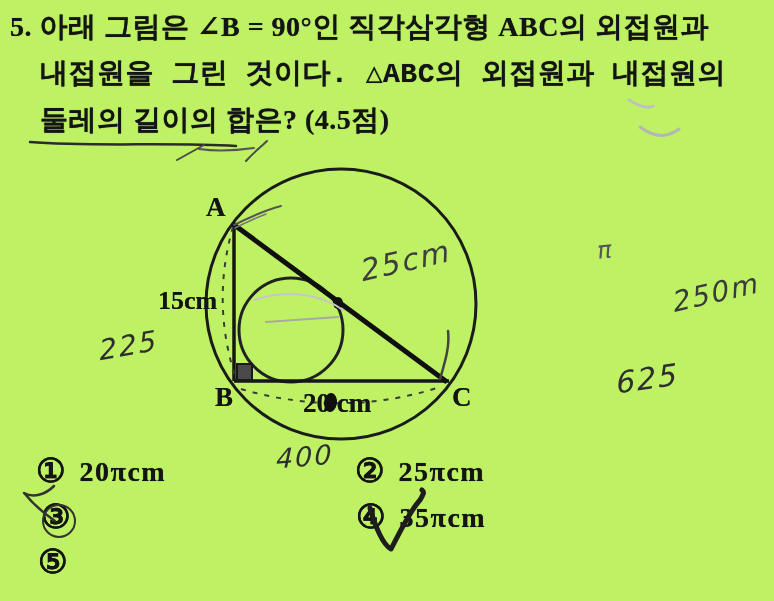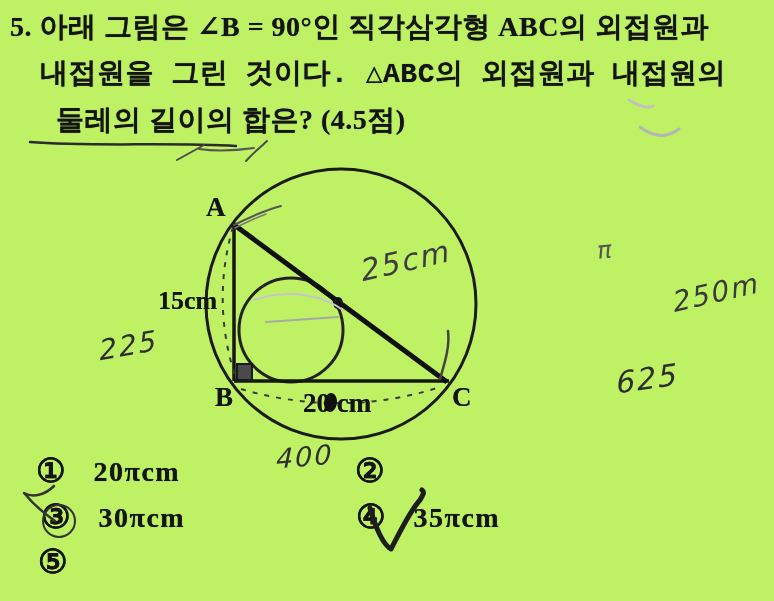--- a/index.html
+++ b/index.html
@@ -20,21 +20,21 @@
   .hand{
     font-family:"DejaVu Sans",sans-serif;
     color:#3a3a3a;font-style:italic;letter-spacing:2px;
   }
   .choice-row{position:absolute;display:flex;align-items:center;}
   .choice-num{
     font-weight:bold;font-size:33px;line-height:1;
     text-shadow:0 0 0.6px rgba(0,0,0,0.8);
   }
   .choice-label{
-    font-weight:bold;font-size:28px;letter-spacing:1.5px;margin-left:28px;
+    font-weight:bold;font-size:28px;letter-spacing:1.5px;margin-left:14px;
     text-shadow:0 0 0.7px rgba(0,0,0,0.75);
   }
   .ink-blob{
     position:absolute;background:#101010;border-radius:50%;
     transform:rotate(7deg);
   }
 </style>
 </head>
 <body>
 
@@ -54,45 +54,45 @@
 
     <ellipse cx="338" cy="303" rx="5" ry="6" fill="#101010"></ellipse>
 
     <path d="M 233 227 Q 211 303 236 379" fill="none" stroke="#3a3a3a" stroke-width="2" stroke-dasharray="5 7"></path>
 
     <path d="M 241 389 Q 341 418 437 388" fill="none" stroke="#3a3a3a" stroke-width="2" stroke-dasharray="5 7"></path>
   </svg>
 
   <div class="txt qline" style="left:10px;top:8px;">5. 아래 그림은 ∠B = 90°인 직각삼각형 ABC의 외접원과</div>
   <div class="txt qline" style="left:40px;top:54px;font-family:Liberation Mono, monospace;">내접원을 그린 것이다. △ABC의 외접원과 내접원의</div>
-  <div class="txt qline" style="left:56px;top:101px;">둘레의 길이의 합은? (4.5점)</div>
+  <div class="txt qline" style="left:40px;top:101px;">둘레의 길이의 합은? (4.5점)</div>
 
   <div class="txt figlabel" style="left:206px;top:192px;">A</div>
   <div class="txt figlabel" style="left:215px;top:382px;">B</div>
   <div class="txt figlabel" style="left:452px;top:382px;">C</div>
   <div class="txt dimlabel" style="left:158px;top:286px;text-align:center;">15cm</div>
   <div class="txt dimlabel" style="left:303px;top:388px;font-size:27px;">20 cm</div>
 
   <div class="txt hand" style="left:360px;top:243px;font-size:30px;color:#3d3d3d;transform:rotate(-13deg) skewX(-4deg);">25cm</div>
   <div class="txt hand" style="left:99px;top:329px;font-size:28px;color:#2e2e2e;transform:rotate(-10deg) skewX(-6deg);">225</div>
   <div class="txt hand" style="left:276px;top:441px;font-size:27px;color:#2e2e2e;transform:rotate(-5deg) skewX(-6deg);">400</div>
   <div class="txt hand" style="left:597px;top:236px;font-size:24px;color:#555;transform:rotate(-6deg);">π</div>
   <div class="txt hand" style="left:672px;top:276px;font-size:28px;color:#3a3a3a;transform:rotate(-13deg) skewX(-5deg);">250m</div>
   <div class="txt hand" style="left:616px;top:361px;font-size:30px;color:#2e2e2e;transform:rotate(-8deg) skewX(-6deg);">625</div>
 
   <div class="choice-row" style="left:36px;top:455px;">
     <span class="choice-num">①</span>
     <span class="choice-label">20πcm</span>
   </div>
   <div class="choice-row" style="left:355px;top:455px;">
     <span class="choice-num">②</span>
+    <span class="choice-label">25πcm</span>
   </div>
   <div class="choice-row" style="left:41px;top:501px;">
     <span class="choice-num">③</span>
-    <span class="choice-label">30πcm</span>
   </div>
   <div class="choice-row" style="left:356px;top:501px;">
     <span class="choice-num">④</span>
     <span class="choice-label">35πcm</span>
   </div>
   <div class="choice-row" style="left:38px;top:546px;">
     <span class="choice-num">⑤</span>
   </div>
 
   <div class="ink-blob" style="left:324px;top:393px;width:13px;height:19px;"></div>

